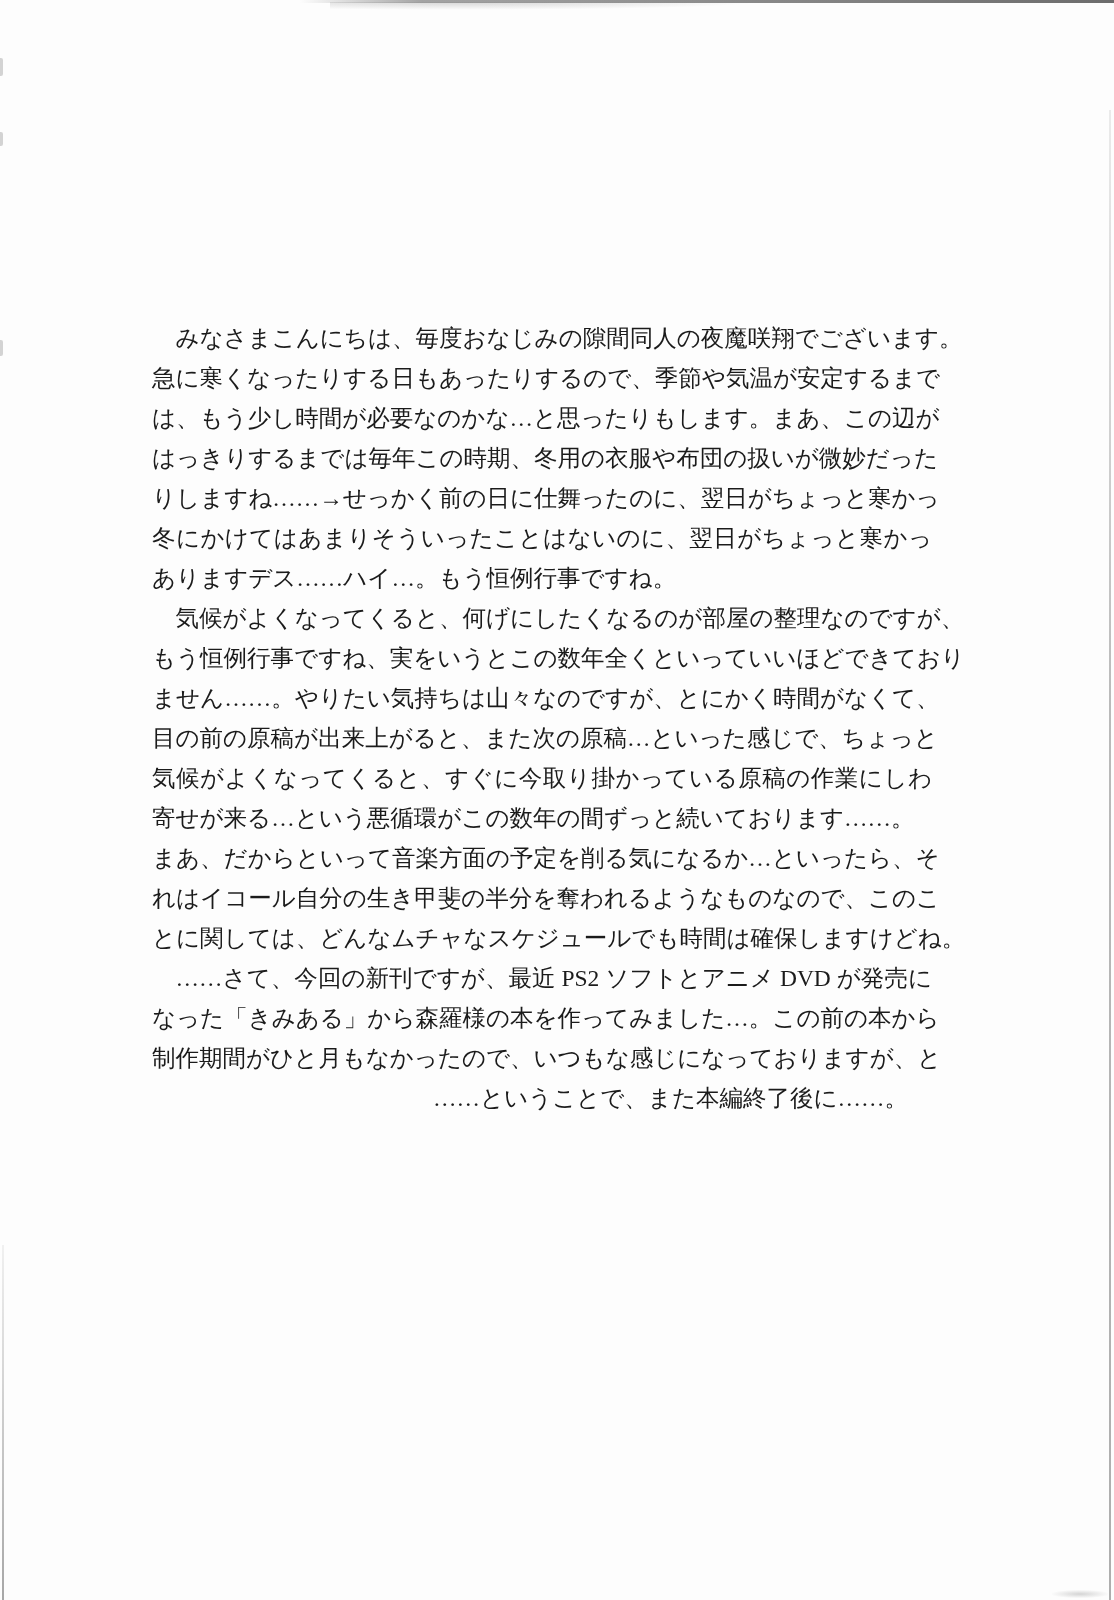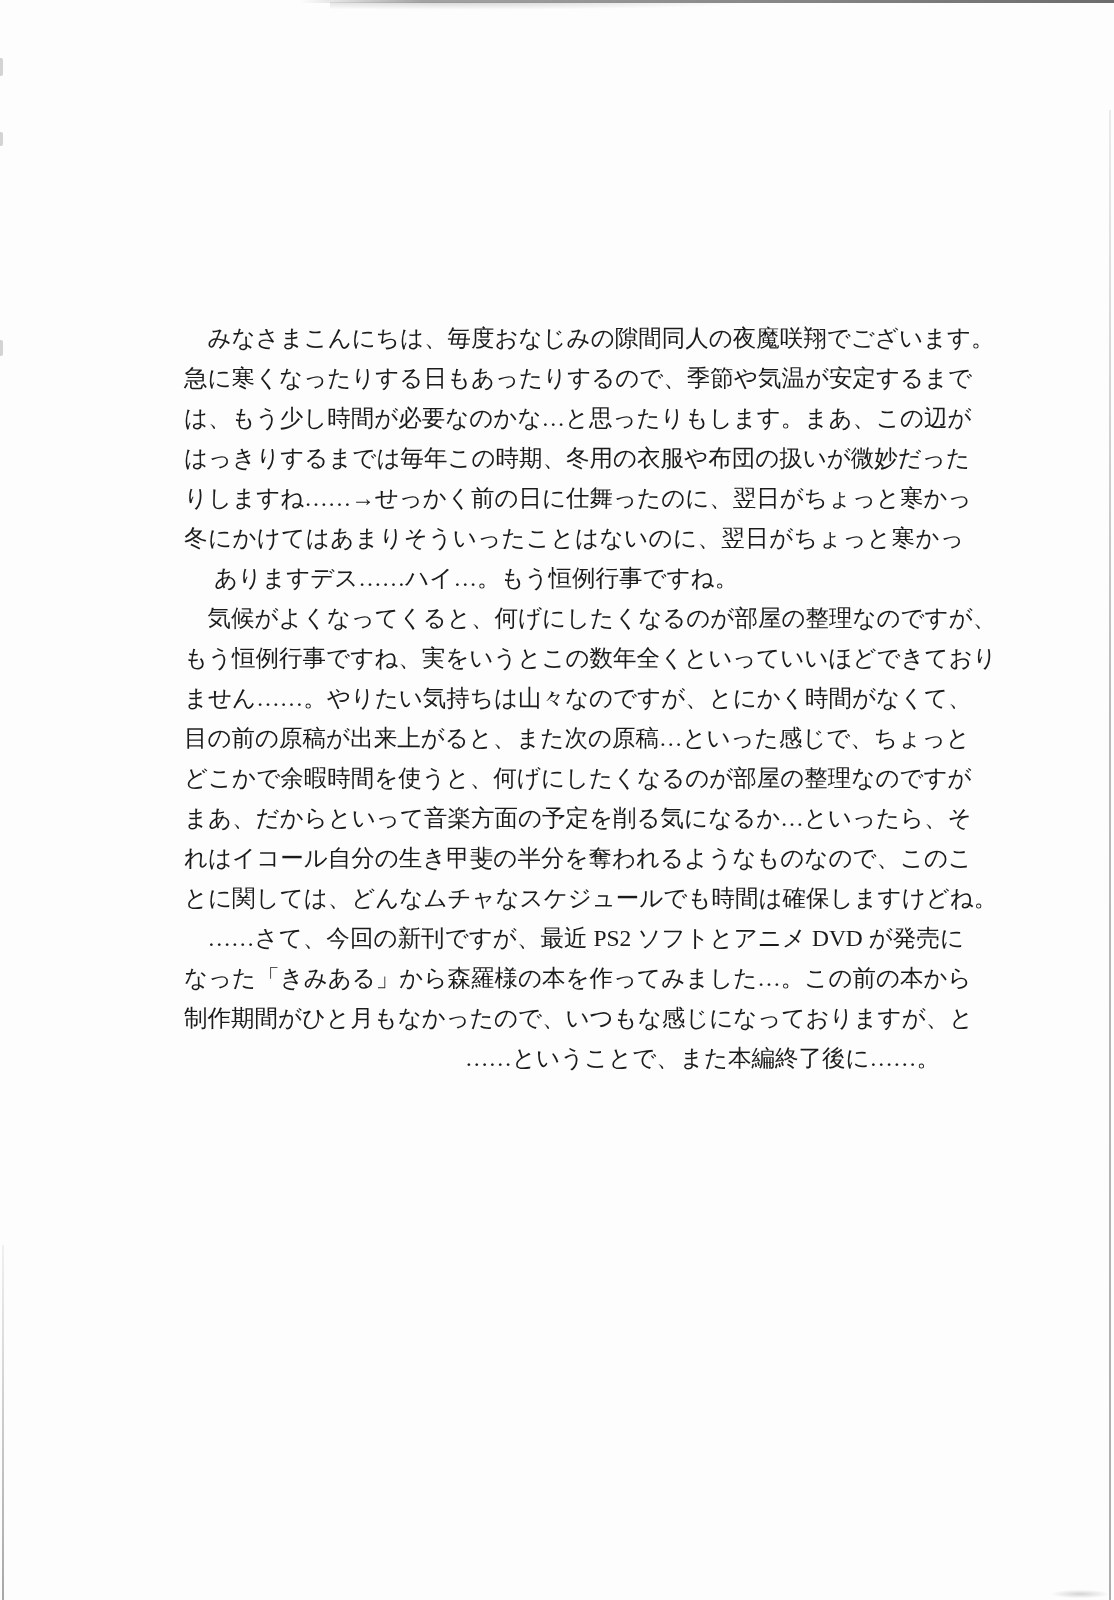--- a/index.html
+++ b/index.html
@@ -54,36 +54,35 @@
   .corner-smudge {
     position: absolute;
     right: 6px; bottom: 2px;
     width: 56px; height: 8px;
     background: radial-gradient(ellipse at center, rgba(150,150,150,0.4), rgba(150,150,150,0) 75%);
   }
   
   .textblock {
     position: absolute;
     top: 318px;
-    left: 184px;
+    left: 152px;
     width: 780px;
     color: #1b1b1b;
   }
   .textblock p {
     margin: 0;
     height: 40px;
     line-height: 40px;
     font-size: 23.5px;
     white-space: nowrap;
     text-align: justify;
     text-align-last: justify;
   }
   .textblock p.pe {
     text-align-last: left;
-    margin-left: 30px;
   }
   .textblock p.rt {
     text-align: center;
     text-align-last: right;
     padding-right: 24px;
   }
 </style>
 </head>
 <body>
 
@@ -103,21 +102,22 @@
     <p>急に寒くなったりする日もあったりするので、季節や気温が安定するまで</p>
     <p>は、もう少し時間が必要なのかな…と思ったりもします。まあ、この辺が</p>
     <p>はっきりするまでは毎年この時期、冬用の衣服や布団の扱いが微妙だった</p>
     <p>りしますね……→せっかく前の日に仕舞ったのに、翌日がちょっと寒かっ</p>
     <p>冬にかけてはあまりそういったことはないのに、翌日がちょっと寒かっ</p>
     <p class="pe">ありますデス……ハイ…。もう恒例行事ですね。</p>
     <p>　気候がよくなってくると、何げにしたくなるのが部屋の整理なのですが、</p>
     <p>もう恒例行事ですね、実をいうとこの数年全くといっていいほどできており</p>
     <p>ません……。やりたい気持ちは山々なのですが、とにかく時間がなくて、</p>
     <p>目の前の原稿が出来上がると、また次の原稿…といった感じで、ちょっと</p>
-    <p>どこかで余暇時間を使うと、何げにしたくなるのが部屋の整理なのですが</p>
+    <p>気候がよくなってくると、すぐに今取り掛かっている原稿の作業にしわ</p>
+    <p class="pe">寄せが来る…という悪循環がこの数年の間ずっと続いております……。</p>
     <p>まあ、だからといって音楽方面の予定を削る気になるか…といったら、そ</p>
     <p>れはイコール自分の生き甲斐の半分を奪われるようなものなので、このこ</p>
     <p>とに関しては、どんなムチャなスケジュールでも時間は確保しますけどね。</p>
     <p>　……さて、今回の新刊ですが、最近 PS2 ソフトとアニメ DVD が発売に</p>
     <p>なった「きみある」から森羅様の本を作ってみました…。この前の本から</p>
     <p>制作期間がひと月もなかったので、いつもな感じになっておりますが、と</p>
     <p class="rt">……ということで、また本編終了後に……。</p>
   </div>
 
 </div>

